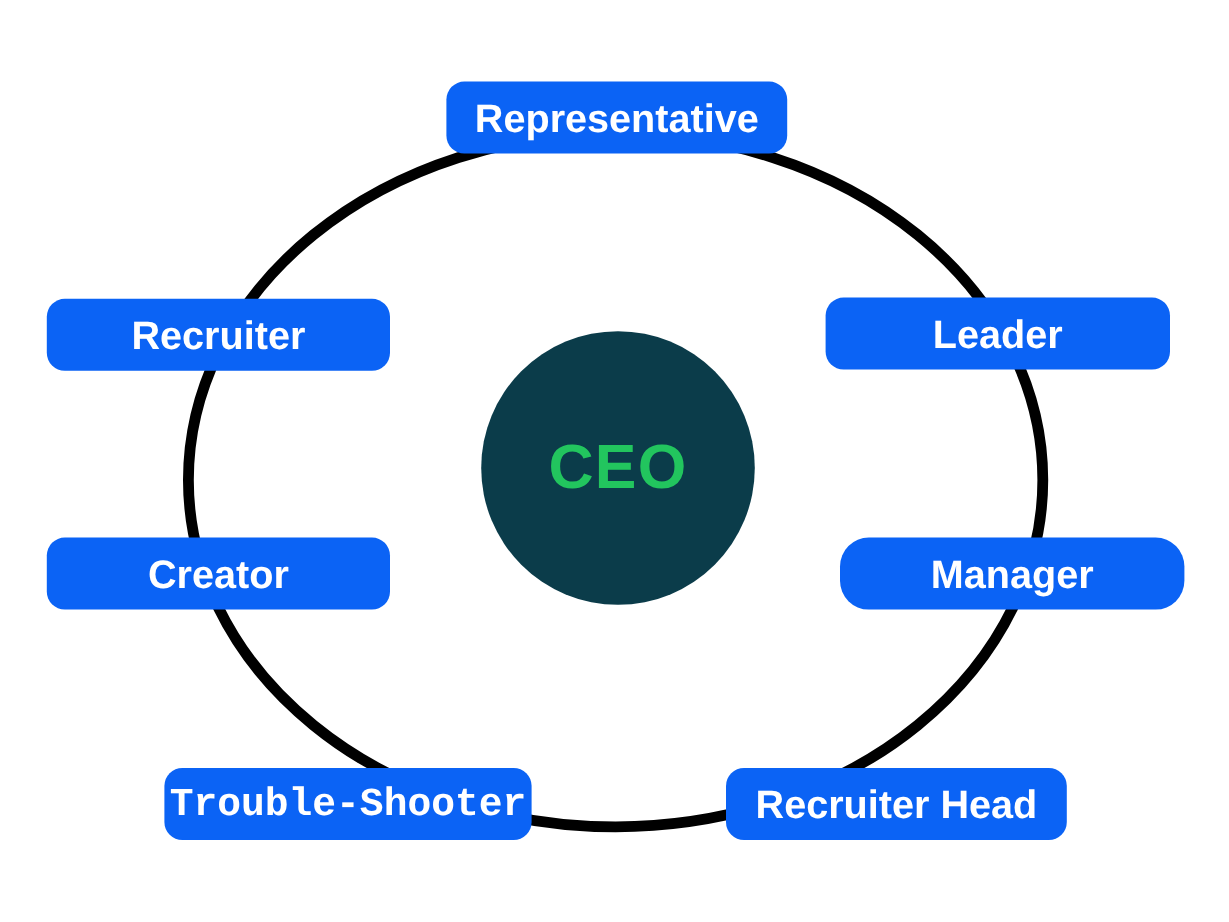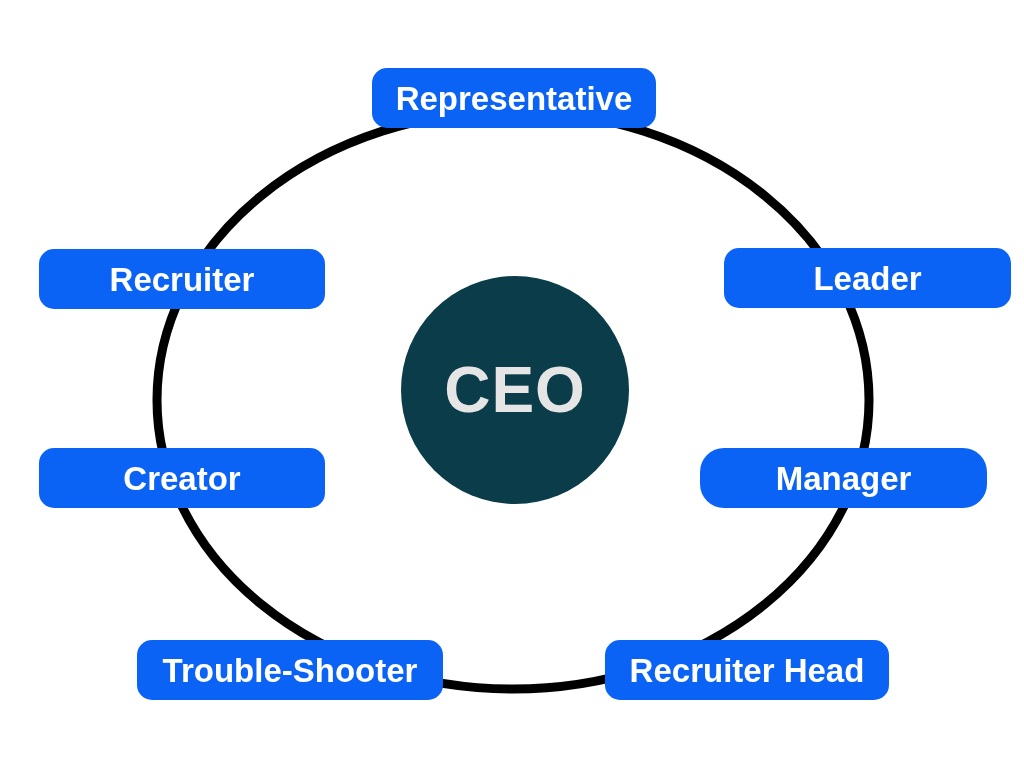--- a/index.html
+++ b/index.html
@@ -29,45 +29,45 @@
     top: 276px;
     width: 228px;
     height: 228px;
     border-radius: 50%;
     background: #0b3c4a;
     display: flex;
     align-items: center;
     justify-content: center;
   }
   .ceo-text {
-    color: #e5e5e5;
-    font-size: 64px;
+    color: #22c55e;
+    font-size: 52px;
     font-weight: bold;
     letter-spacing: 1px;
     line-height: 1;
   }
   .role {
     position: absolute;
     background: #0b63f5;
     color: #ffffff;
     font-weight: bold;
     font-size: 33px;
     line-height: 1;
     display: flex;
     align-items: center;
     justify-content: center;
     border-radius: 15px;
     white-space: nowrap;
   }
   .role-representative { left: 372px; top: 68px;  width: 284px; height: 60px; }
   .role-recruiter      { left: 39px;  top: 249px; width: 286px; height: 60px; }
-  .role-leader         { left: 724px; top: 248px; width: 287px; height: 60px; }
+  .role-leader         { left: 688px; top: 248px; width: 287px; height: 60px; }
   .role-creator        { left: 39px;  top: 448px; width: 286px; height: 60px; }
   .role-manager        { left: 700px; top: 448px; width: 287px; height: 60px; border-radius: 24px; }
-  .role-trouble-shooter{ left: 137px; top: 640px; width: 306px; height: 60px; }
+  .role-trouble-shooter{ left: 137px; top: 640px; width: 306px; height: 60px; font-family: Liberation Mono, monospace; }
   .role-financial-head { left: 605px; top: 640px; width: 284px; height: 60px; }
 </style>
 </head>
 <body>
 
 <div class="stage">
 
   <svg class="orbit-svg" viewBox="0 0 1024 768" xmlns="http://www.w3.org/2000/svg" aria-hidden="true">
     <ellipse cx="513" cy="400" rx="356" ry="289" fill="none" stroke="#000000" stroke-width="9"></ellipse>
   </svg>

